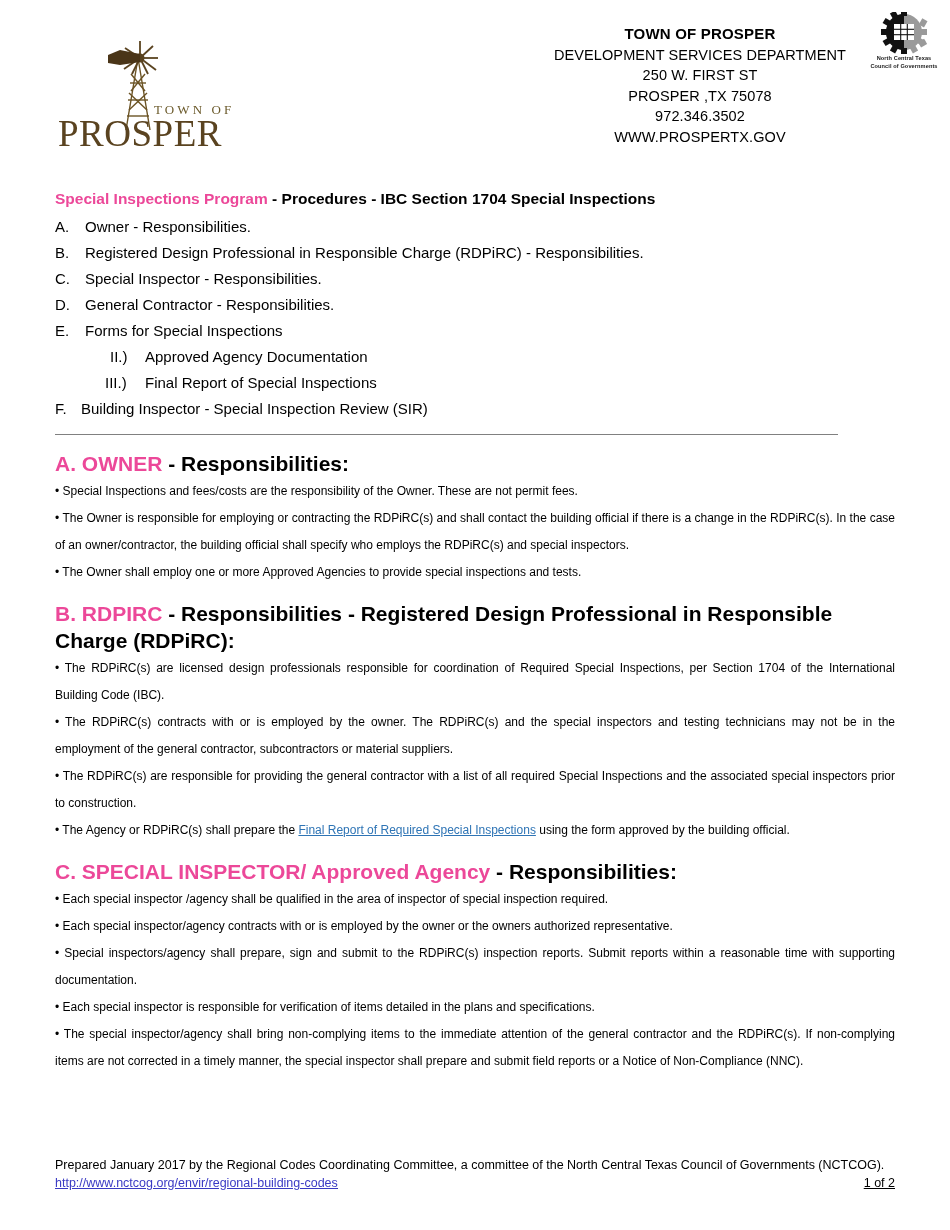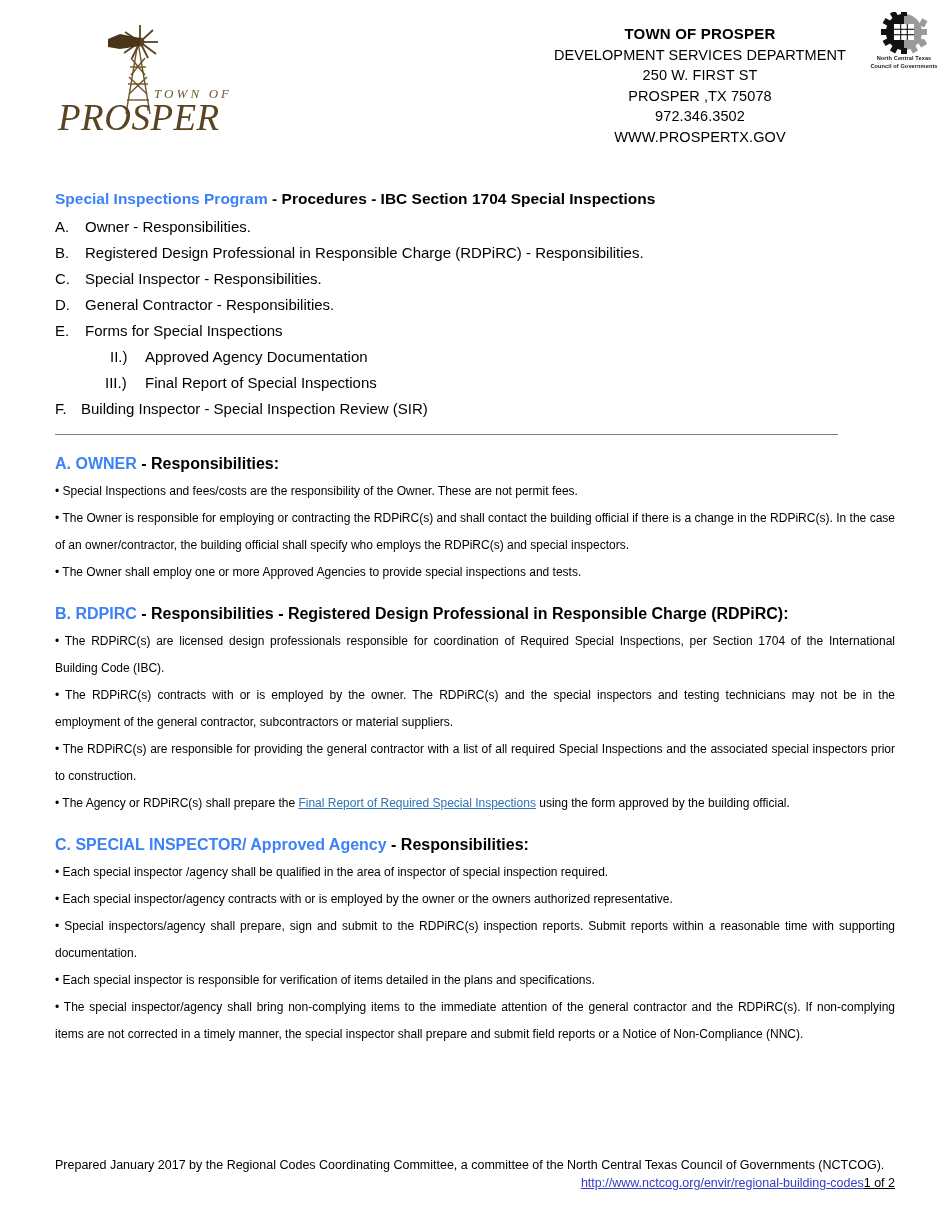--- a/index.html
+++ b/index.html
@@ -21,24 +21,23 @@
   }
 
   
   .header {
     position: relative;
     height: 165px;
   }
   .logo-prosper {
     position: absolute;
     left: 52px;
-    top: 22px;
+    top: 38px;
     width: 190px;
     height: 112px;
-    font-style: italic;
   }
   .logo-prosper svg { display: block; }
 
   .header-address {
     position: absolute;
     left: 540px;
     top: 24px;
     width: 320px;
     text-align: center;
     line-height: 20.5px;
@@ -79,21 +78,21 @@
     top: 186px;
     width: 840px;
   }
 
   .doc-title {
     font-size: 15.5px;
     font-weight: bold;
     line-height: 26px;
     margin-bottom: 2px;
   }
-  .red { color: #3b82f6; }
+  .red { color: #ec4899; }
 
   .toc-item {
     font-size: 15px;
     line-height: 26px;
     white-space: nowrap;
   }
   .toc-item .marker {
     display: inline-block;
     width: 30px;
   }
@@ -116,21 +115,21 @@
 
   .rule {
     width: 783px;
     height: 0;
     border-top: 1px solid #808080;
     margin-top: 12px;
     margin-bottom: 15px;
   }
 
   .sec-heading {
-    font-size: 16px;
+    font-size: 21px;
     font-weight: bold;
     line-height: 27px;
     margin-top: 14px;
     margin-bottom: 1px;
   }
   .sec-heading:first-of-type { margin-top: 0; }
 
   .para {
     font-size: 12px;
     line-height: 27px;
@@ -149,21 +148,21 @@
     position: absolute;
     left: 55px;
     top: 1156px;
     width: 840px;
     font-size: 12.5px;
     line-height: 18px;
   }
   .footer-note { color: #000000; }
   .footer-row {
     display: flex;
-    justify-content: flex-end;
+    justify-content: space-between;
     align-items: baseline;
     text-decoration: underline;
   }
   a.footlink {
     color: #3A3AC4;
     text-decoration: underline;
   }
   .footer-page { font-size: 12.5px; }
 </style>
 </head>

